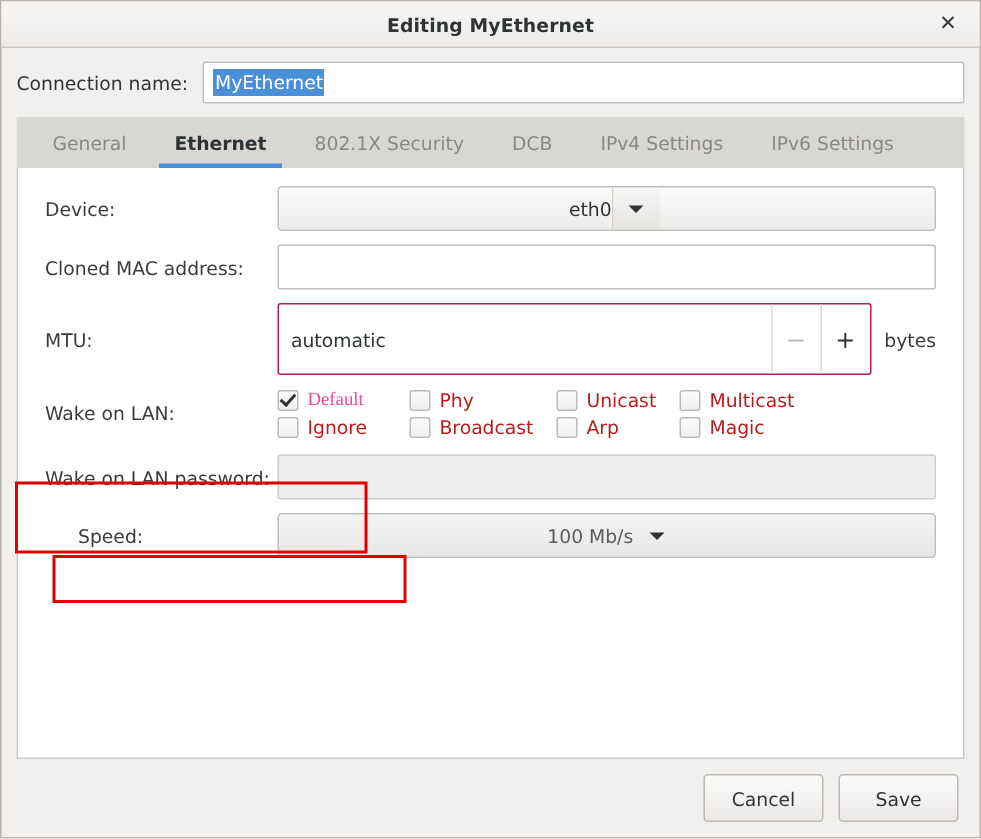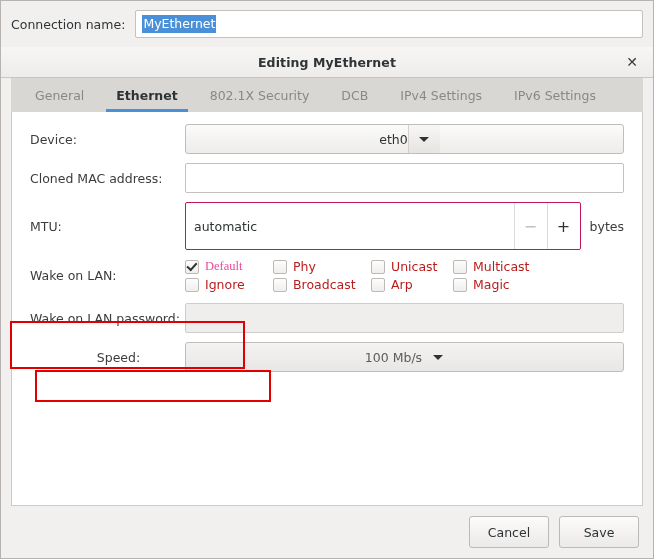--- a/index.html
+++ b/index.html
@@ -134,21 +134,21 @@
   }
   .row-label {
     width: 165px;
     min-width: 165px;
     text-align: left;
     font-size: 12.5px;
     color: #3c3c3c;
     padding-left: 10px;
     white-space: nowrap;
   }
-  .row-label.indent { padding-left: 32px; text-align: center; }
+  .row-label.indent { padding-left: 32px; }
 
   .field { flex: 1; display: flex; align-items: center; }
 
   
   .entry {
     flex: 1;
     height: 30px;
     background: #ffffff;
     border: 1px solid #c3c0bd;
     border-radius: 2px;
@@ -304,30 +304,30 @@
     border: 2px solid #e00000;
     pointer-events: none;
     z-index: 20;
   }
 </style>
 </head>
 <body>
 
 <div id="window">
 
+  <div id="titlebar">
+    <div id="title-text">Editing MyEthernet</div>
+    <div id="close-btn">✕</div>
+  </div>
+
   <div id="conn-row">
     <div id="conn-label">Connection name:</div>
     <div id="conn-input">
       <span id="conn-value">MyEthernet</span>
     </div>
-  </div>
-
-  <div id="titlebar">
-    <div id="title-text">Editing MyEthernet</div>
-    <div id="close-btn">✕</div>
   </div>
 
   <div id="tabbar">
     <div class="tab">General</div>
     <div class="tab active">Ethernet</div>
     <div class="tab">802.1X Security</div>
     <div class="tab">DCB</div>
     <div class="tab">IPv4 Settings</div>
     <div class="tab">IPv6 Settings</div>
   </div>

